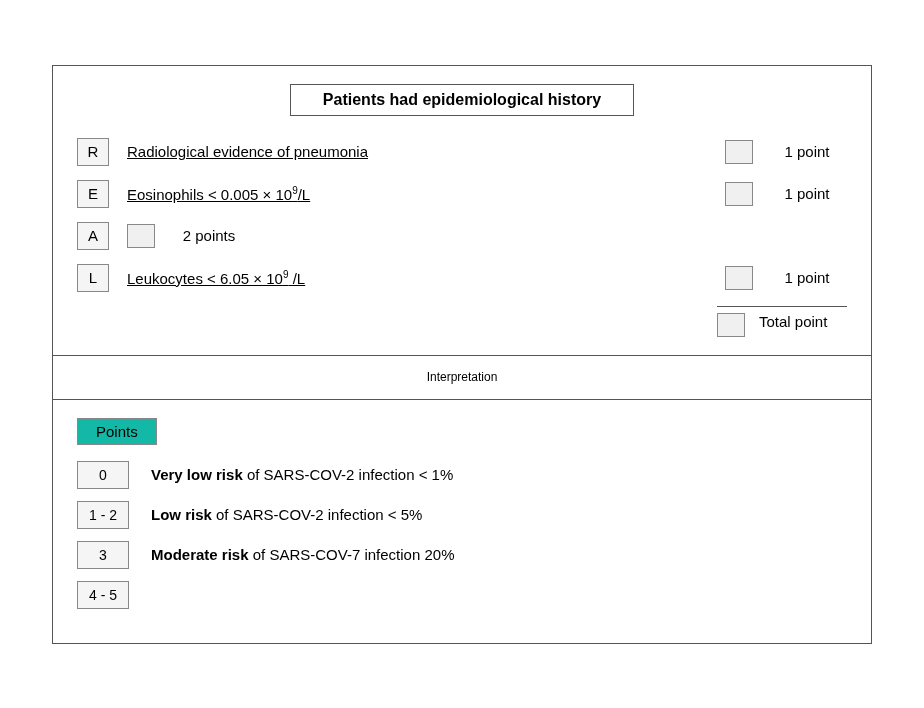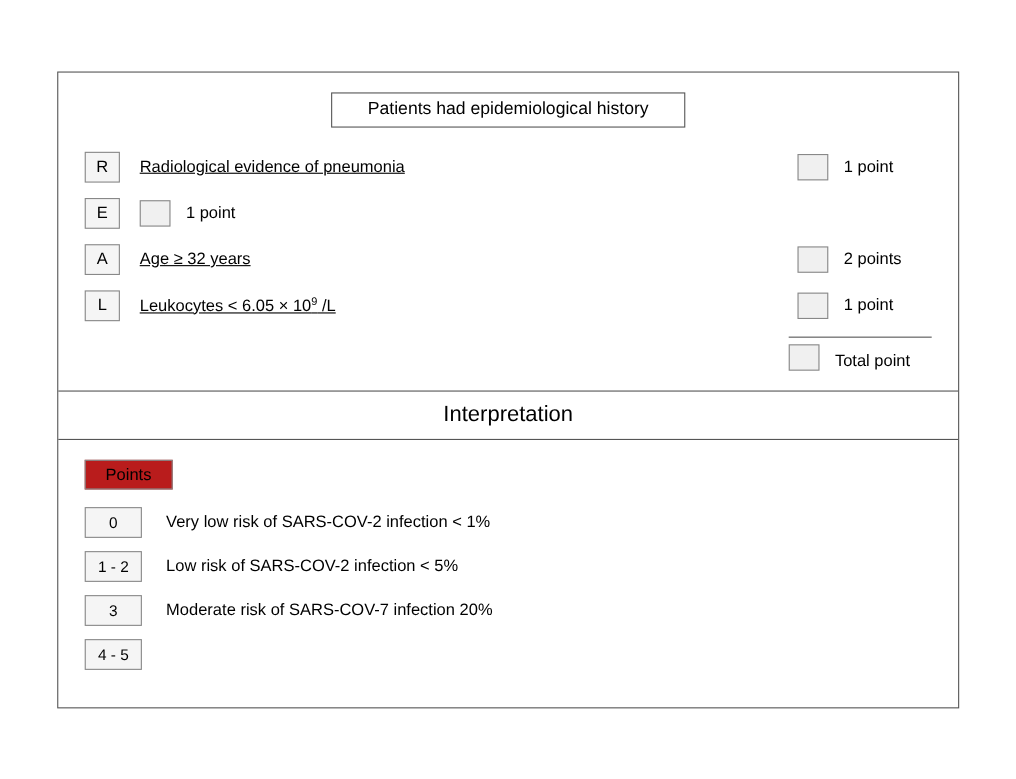--- a/index.html
+++ b/index.html
@@ -26,20 +26,21 @@
     .title-row {
       display: flex;
       justify-content: center;
       margin-bottom: 22px;
     }
     .title-box {
       border: 1.5px solid #555;
       padding: 6px 32px;
       font-size: 16px;
       text-align: center;
+      font-weight: bold;
     }
     .criteria-table {
       width: 100%;
     }
     .criteria-row {
       display: flex;
       align-items: center;
       margin-bottom: 14px;
     }
     .letter-box {
@@ -63,32 +64,32 @@
       width: 28px;
       height: 24px;
       border: 1.5px solid #888;
       background: #f0f0f0;
       flex-shrink: 0;
       margin-right: 14px;
     }
     .points-label {
       width: 80px;
       font-size: 15px;
-      text-align: left;
+      text-align: center;
     }
     .total-row {
       display: flex;
       align-items: center;
       justify-content: flex-end;
       padding-right: 0;
       margin-top: 4px;
     }
     .total-line {
       display: flex;
-      align-items: flex-end;
+      align-items: flex-start;
       border-top: 1.5px solid #555;
       padding-top: 6px;
       width: 130px;
     }
     .total-checkbox {
       width: 28px;
       height: 24px;
       border: 1.5px solid #888;
       background: #f0f0f0;
       flex-shrink: 0;
@@ -97,33 +98,33 @@
     .total-text {
       font-size: 15px;
     }
     
     .interpretation-section {
       border-bottom: 1.5px solid #555;
       padding: 10px 24px;
       display: flex;
       justify-content: center;
       align-items: center;
-      font-size: 20px;
+      font-size: 12px;
       min-height: 44px;
     }
     
     .bottom-section {
       padding: 18px 24px 22px 24px;
     }
     .points-header-box {
       border: 1.5px solid #888;
       display: inline-block;
       padding: 4px 18px;
       font-size: 15px;
-      background: #b91c1c;
+      background: #14b8a6;
       margin-bottom: 16px;
     }
     .risk-row {
       display: flex;
       align-items: center;
       margin-bottom: 12px;
     }
     .risk-range-box {
       border: 1.5px solid #888;
       width: 52px;
@@ -133,21 +134,21 @@
       justify-content: center;
       font-size: 14px;
       background: #f5f5f5;
       flex-shrink: 0;
       margin-right: 22px;
     }
     .risk-description {
       font-size: 15px;
     }
     .risk-description strong {
-      font-weight: normal;
+      font-weight: bold;
     }
     sup {
       font-size: 10px;
       vertical-align: super;
     }
   </style>
 </head>
 <body>
 
 <div class="outer-container">
@@ -160,27 +161,27 @@
 
       <div class="criteria-row">
         <div class="letter-box">R</div>
         <div class="criteria-label">Radiological evidence of pneumonia</div>
         <div class="checkbox-area"></div>
         <div class="points-label">1 point</div>
       </div>
 
       <div class="criteria-row">
         <div class="letter-box">E</div>
+        <div class="criteria-label">Eosinophils &lt; 0.005 × 10<sup>9</sup>/L</div>
         <div class="checkbox-area"></div>
         <div class="points-label">1 point</div>
       </div>
 
       <div class="criteria-row">
         <div class="letter-box">A</div>
-        <div class="criteria-label">Age ≥ 32 years</div>
         <div class="checkbox-area"></div>
         <div class="points-label">2 points</div>
       </div>
 
       <div class="criteria-row">
         <div class="letter-box">L</div>
         <div class="criteria-label">Leukocytes &lt; 6.05 × 10<sup>9</sup> /L</div>
         <div class="checkbox-area"></div>
         <div class="points-label">1 point</div>
       </div>

